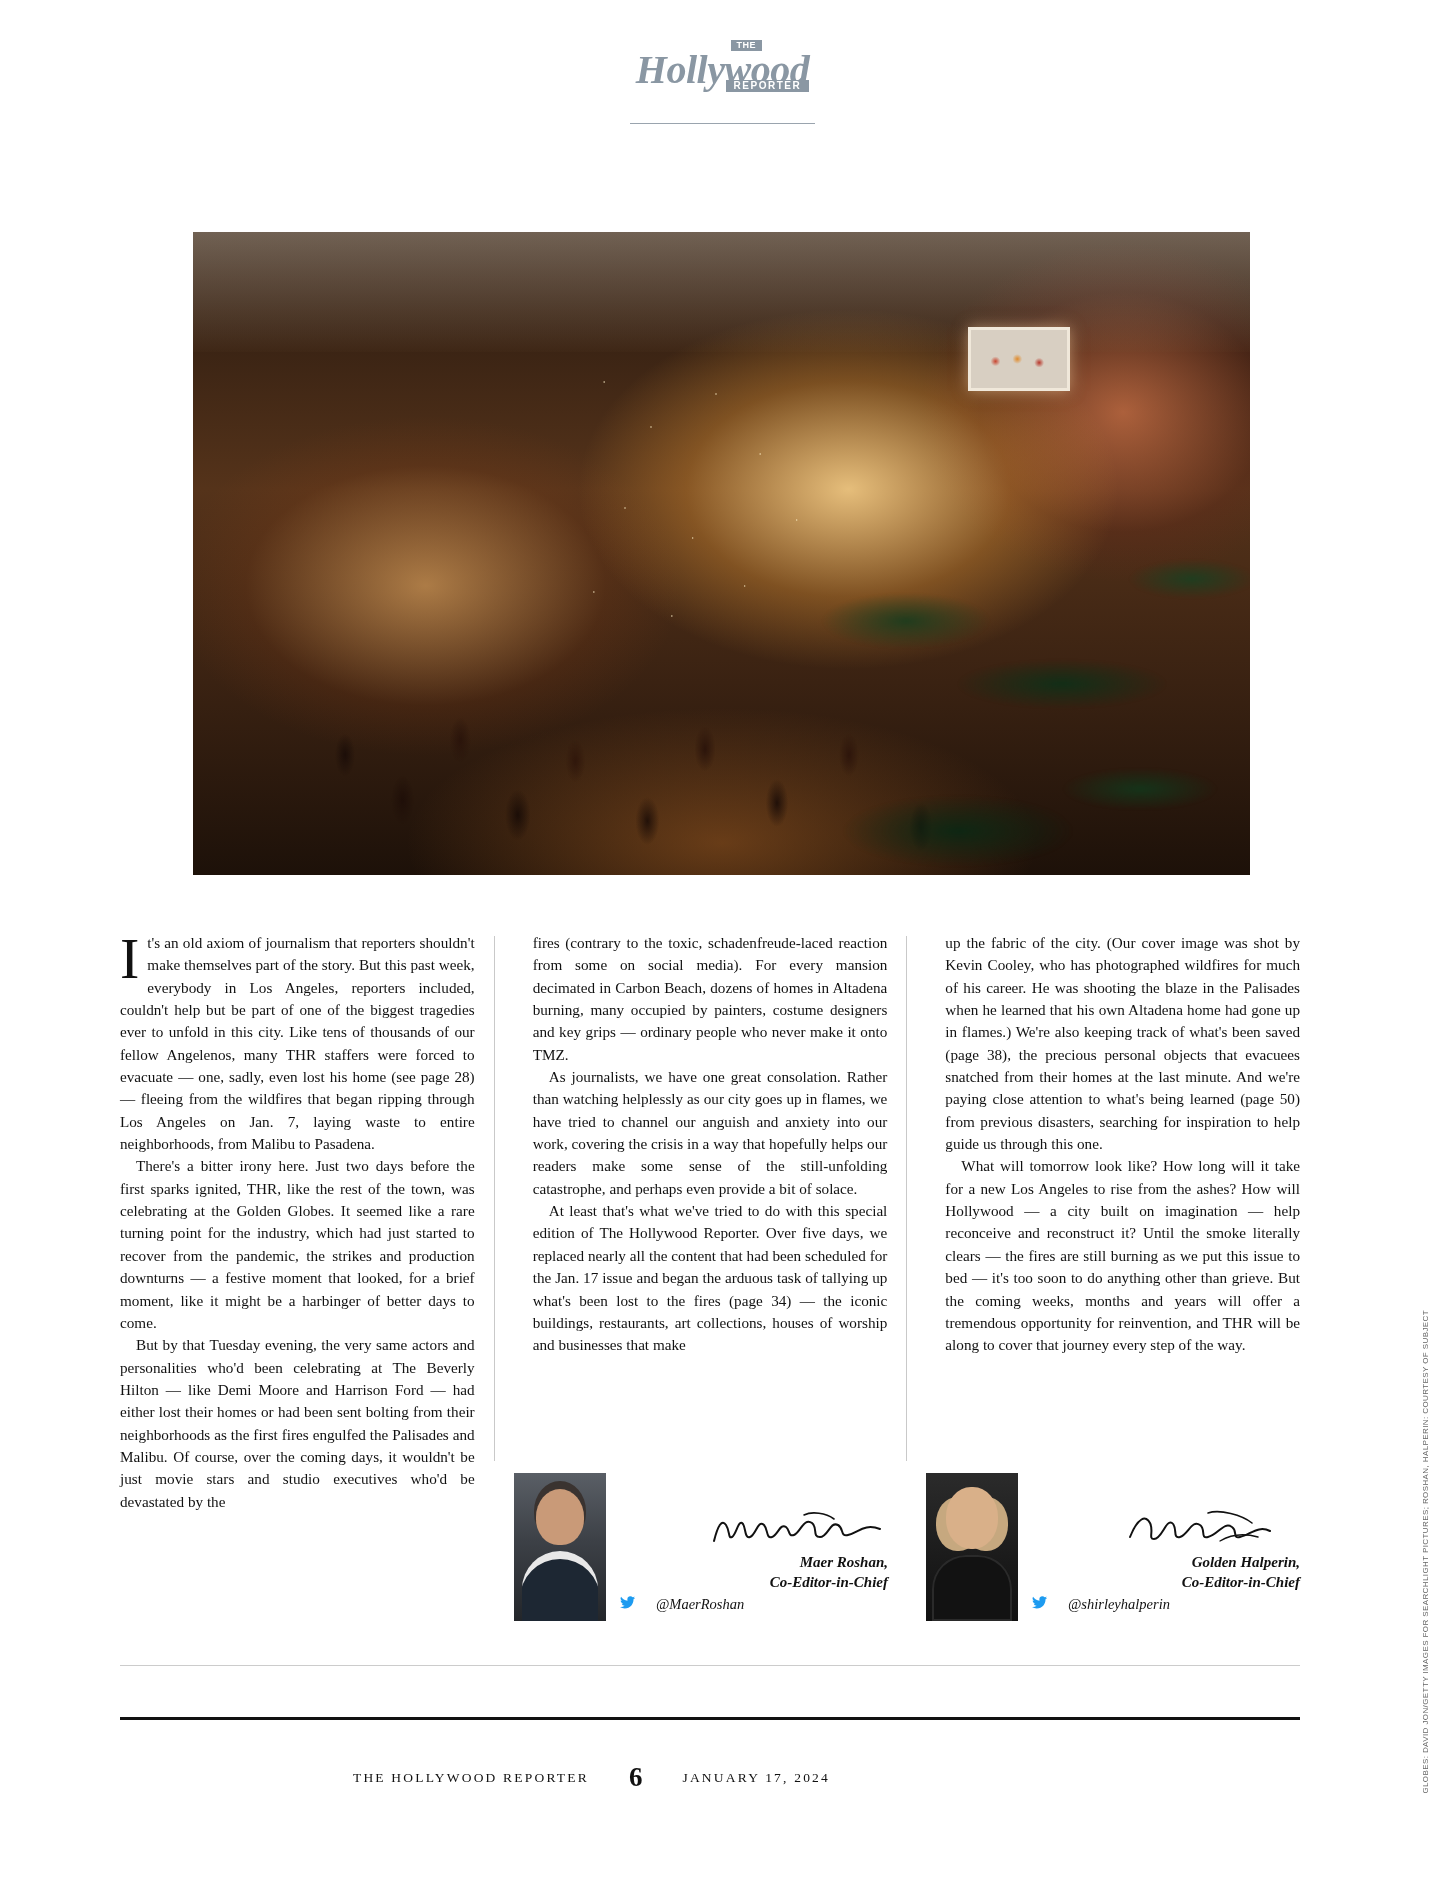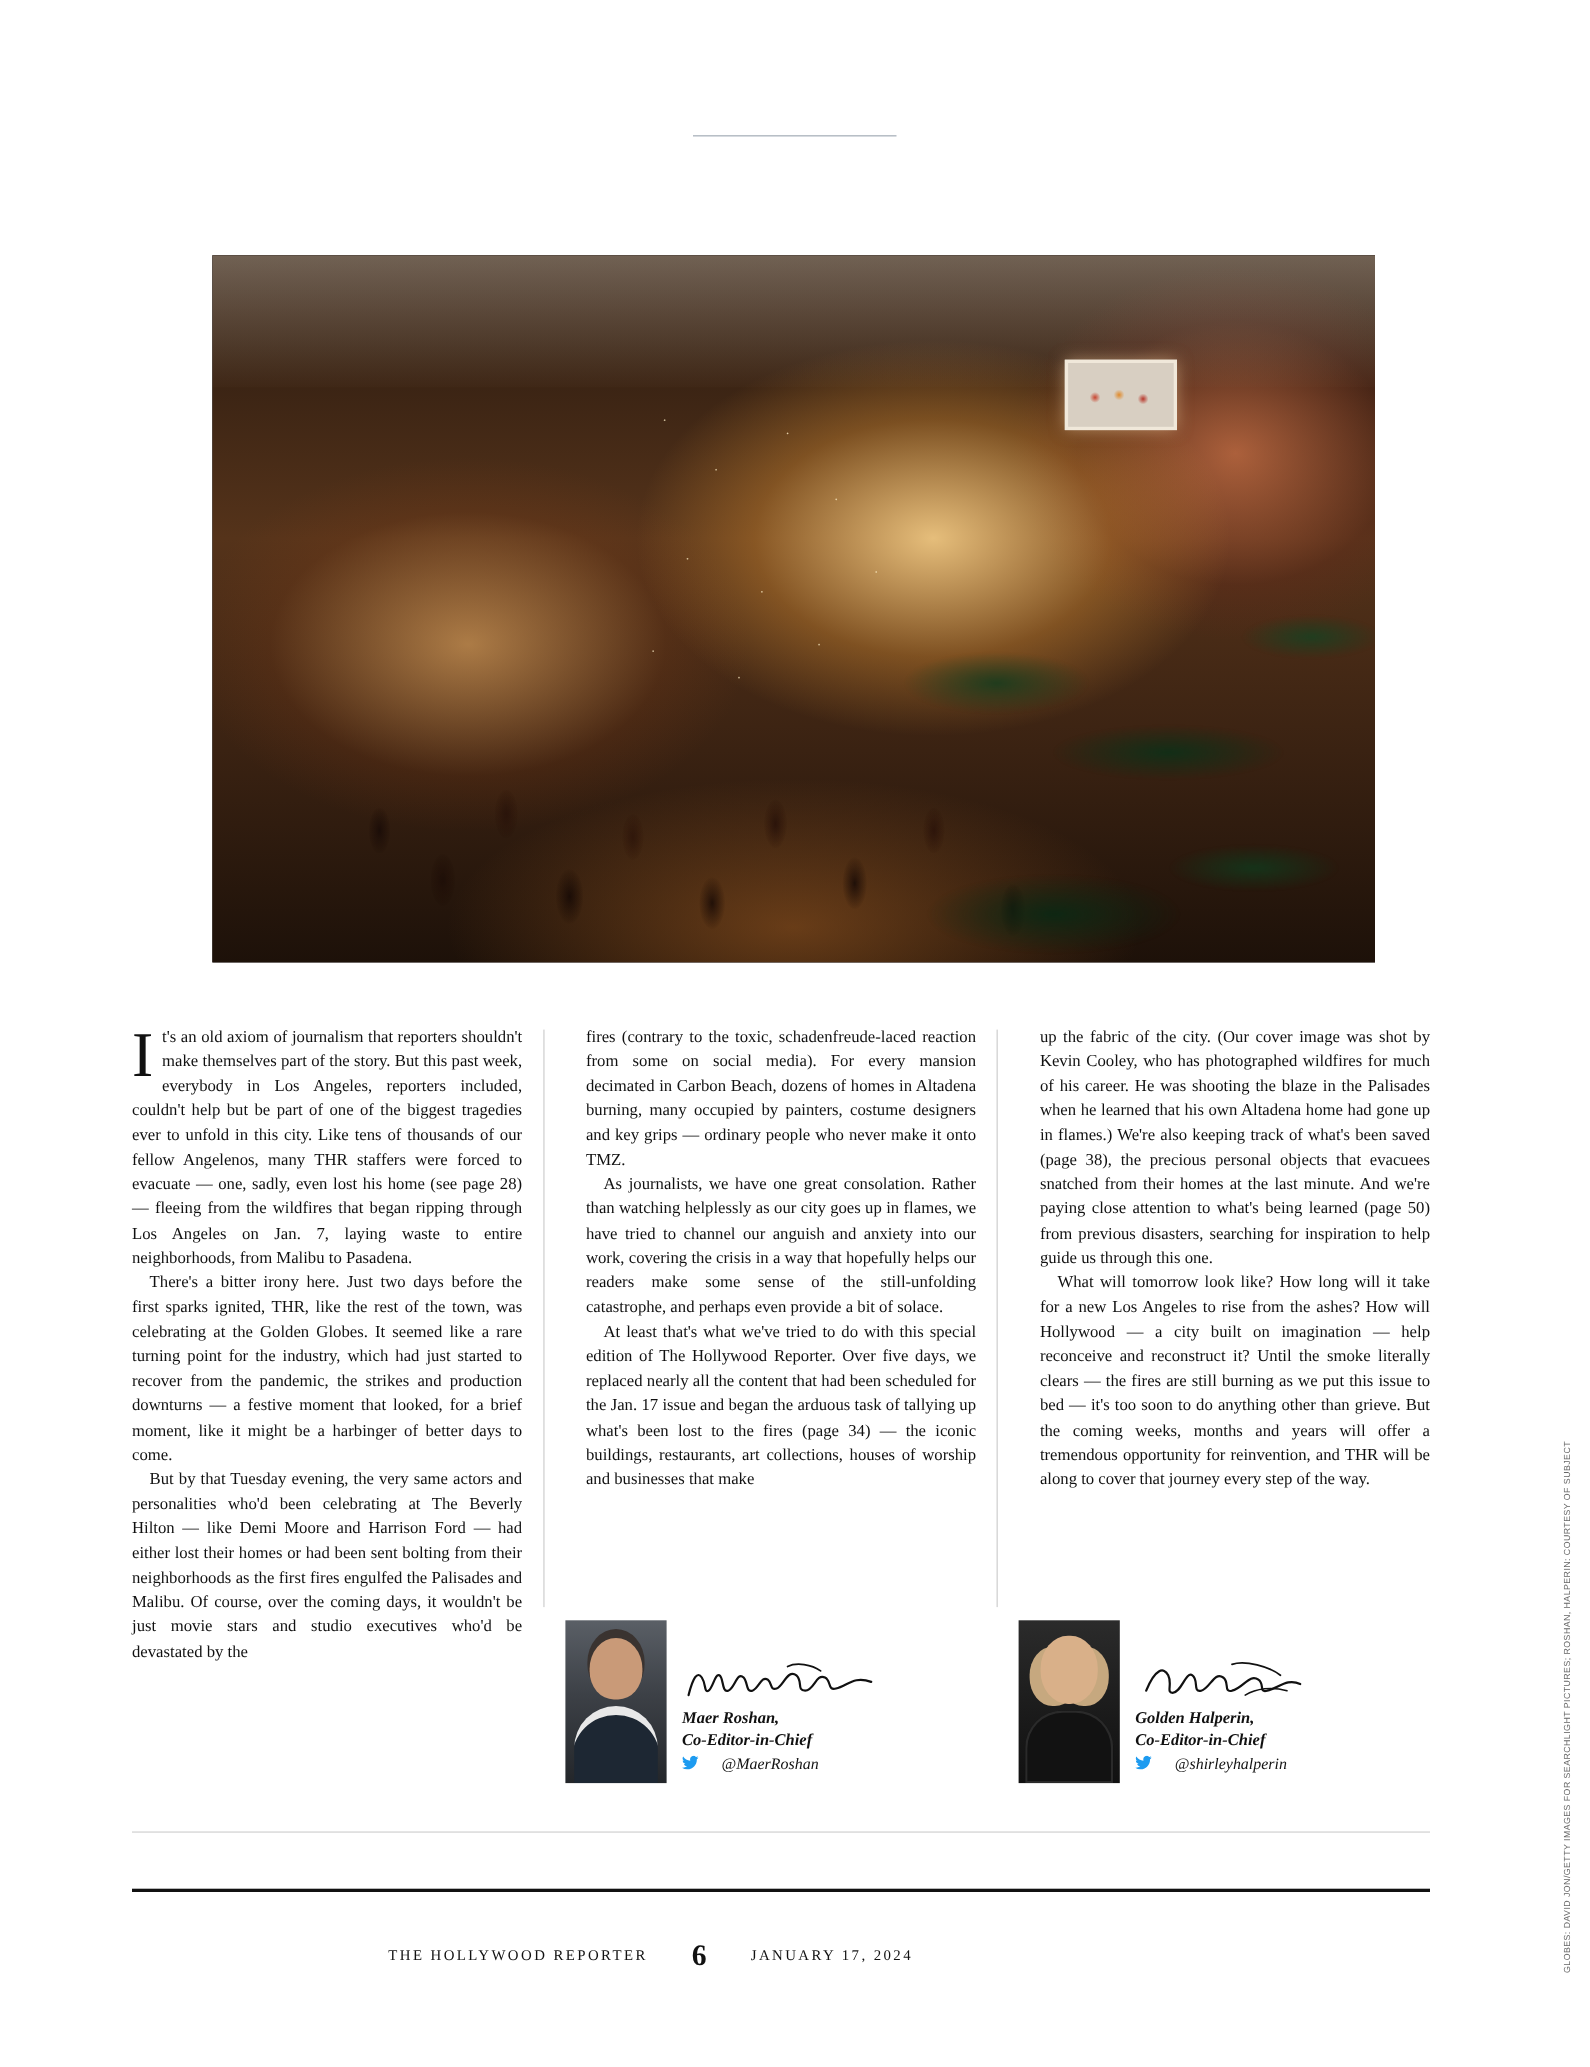--- a/index.html
+++ b/index.html
@@ -232,20 +232,21 @@
   }
 
   
   .sigs {
     position: absolute;
     left: 514px;
     top: 1473px;
     width: 786px;
     display: flex;
     gap: 38px;
+    text-align: right;
   }
   .sig-block {
     width: 374px;
     display: flex;
     gap: 14px;
   }
   .portrait {
     width: 92px;
     height: 148px;
     flex: 0 0 92px;
@@ -375,20 +376,27 @@
     letter-spacing: 0.4px;
     color: #666;
     white-space: nowrap;
   }
 </style>
 </head>
 <body>
 
 <div class="page">
 
+  <div class="masthead">
+    <div class="logo">
+      <span class="the">THE</span>
+      <span class="hollywood">Hollywood</span>
+      <span class="reporter">REPORTER</span>
+    </div>
+  </div>
   <div class="rule-top"></div>
 
   <div class="hero">
     <div class="hero-art"></div>
     <div class="hero-ceiling"></div>
     <div class="hero-sparkle"></div>
     <div class="hero-artwork"></div>
     <div class="hero-crowd"></div>
     <div class="hero-foliage"></div>
   </div>

